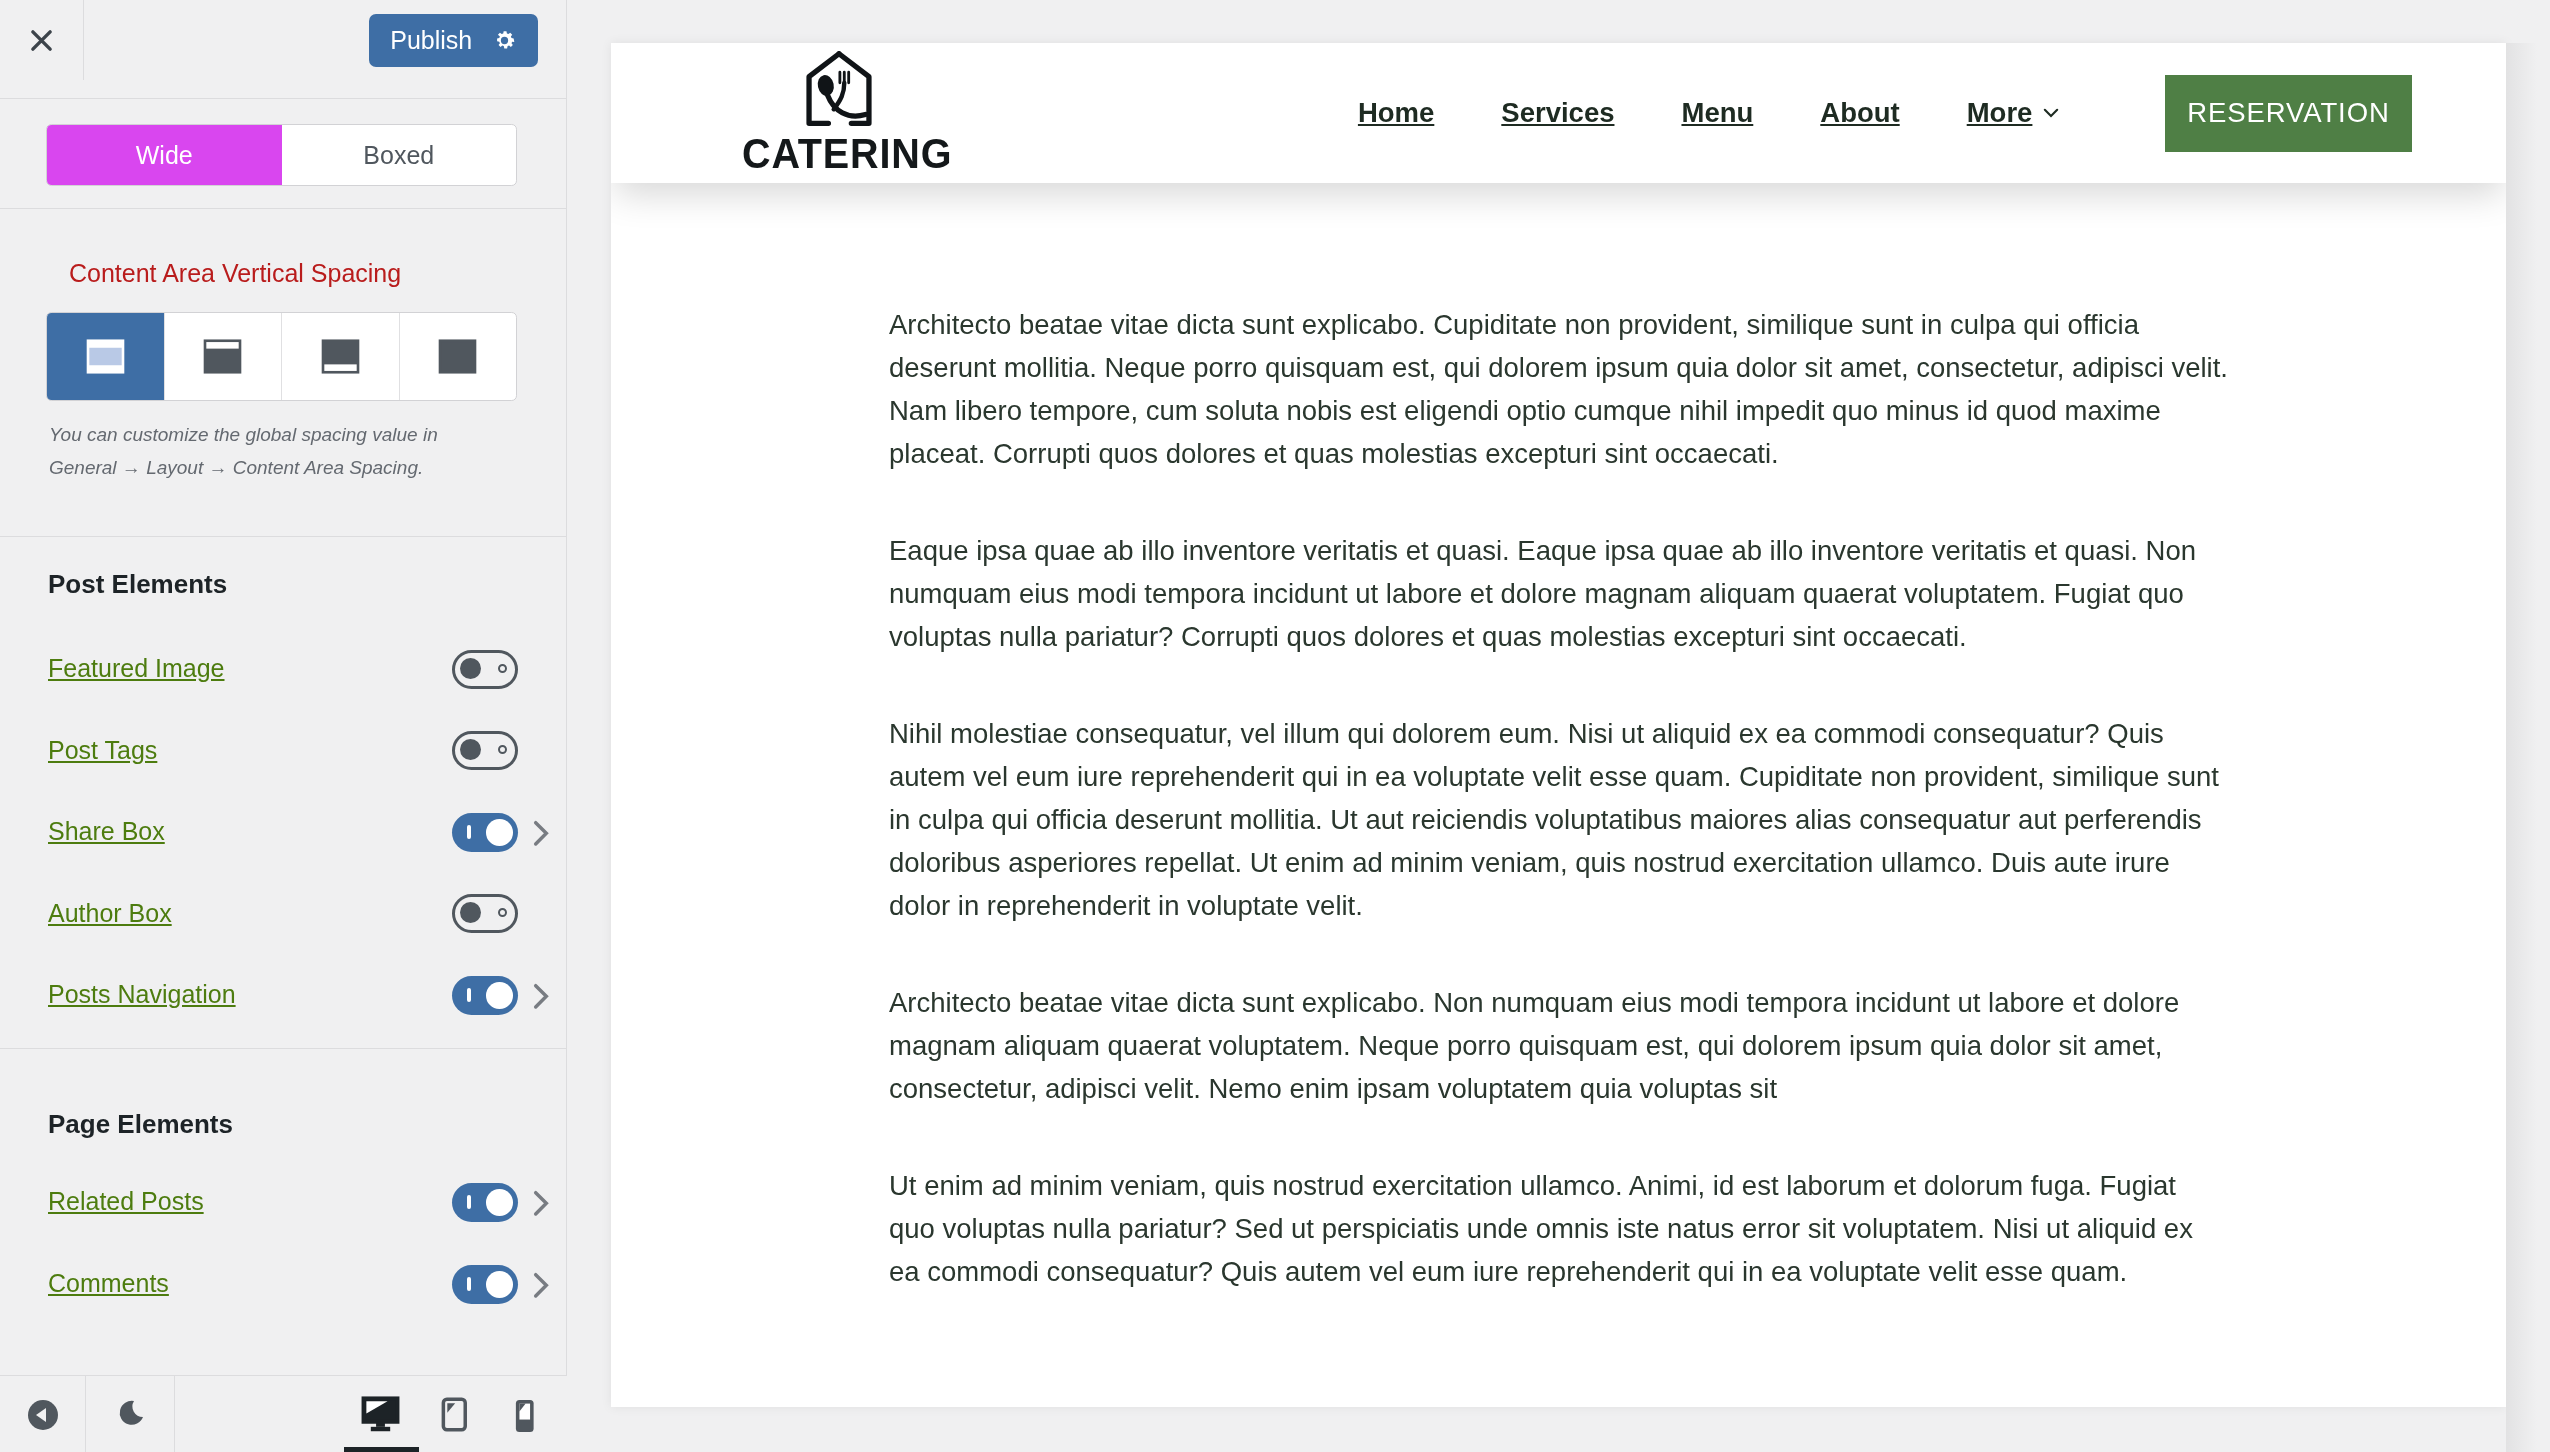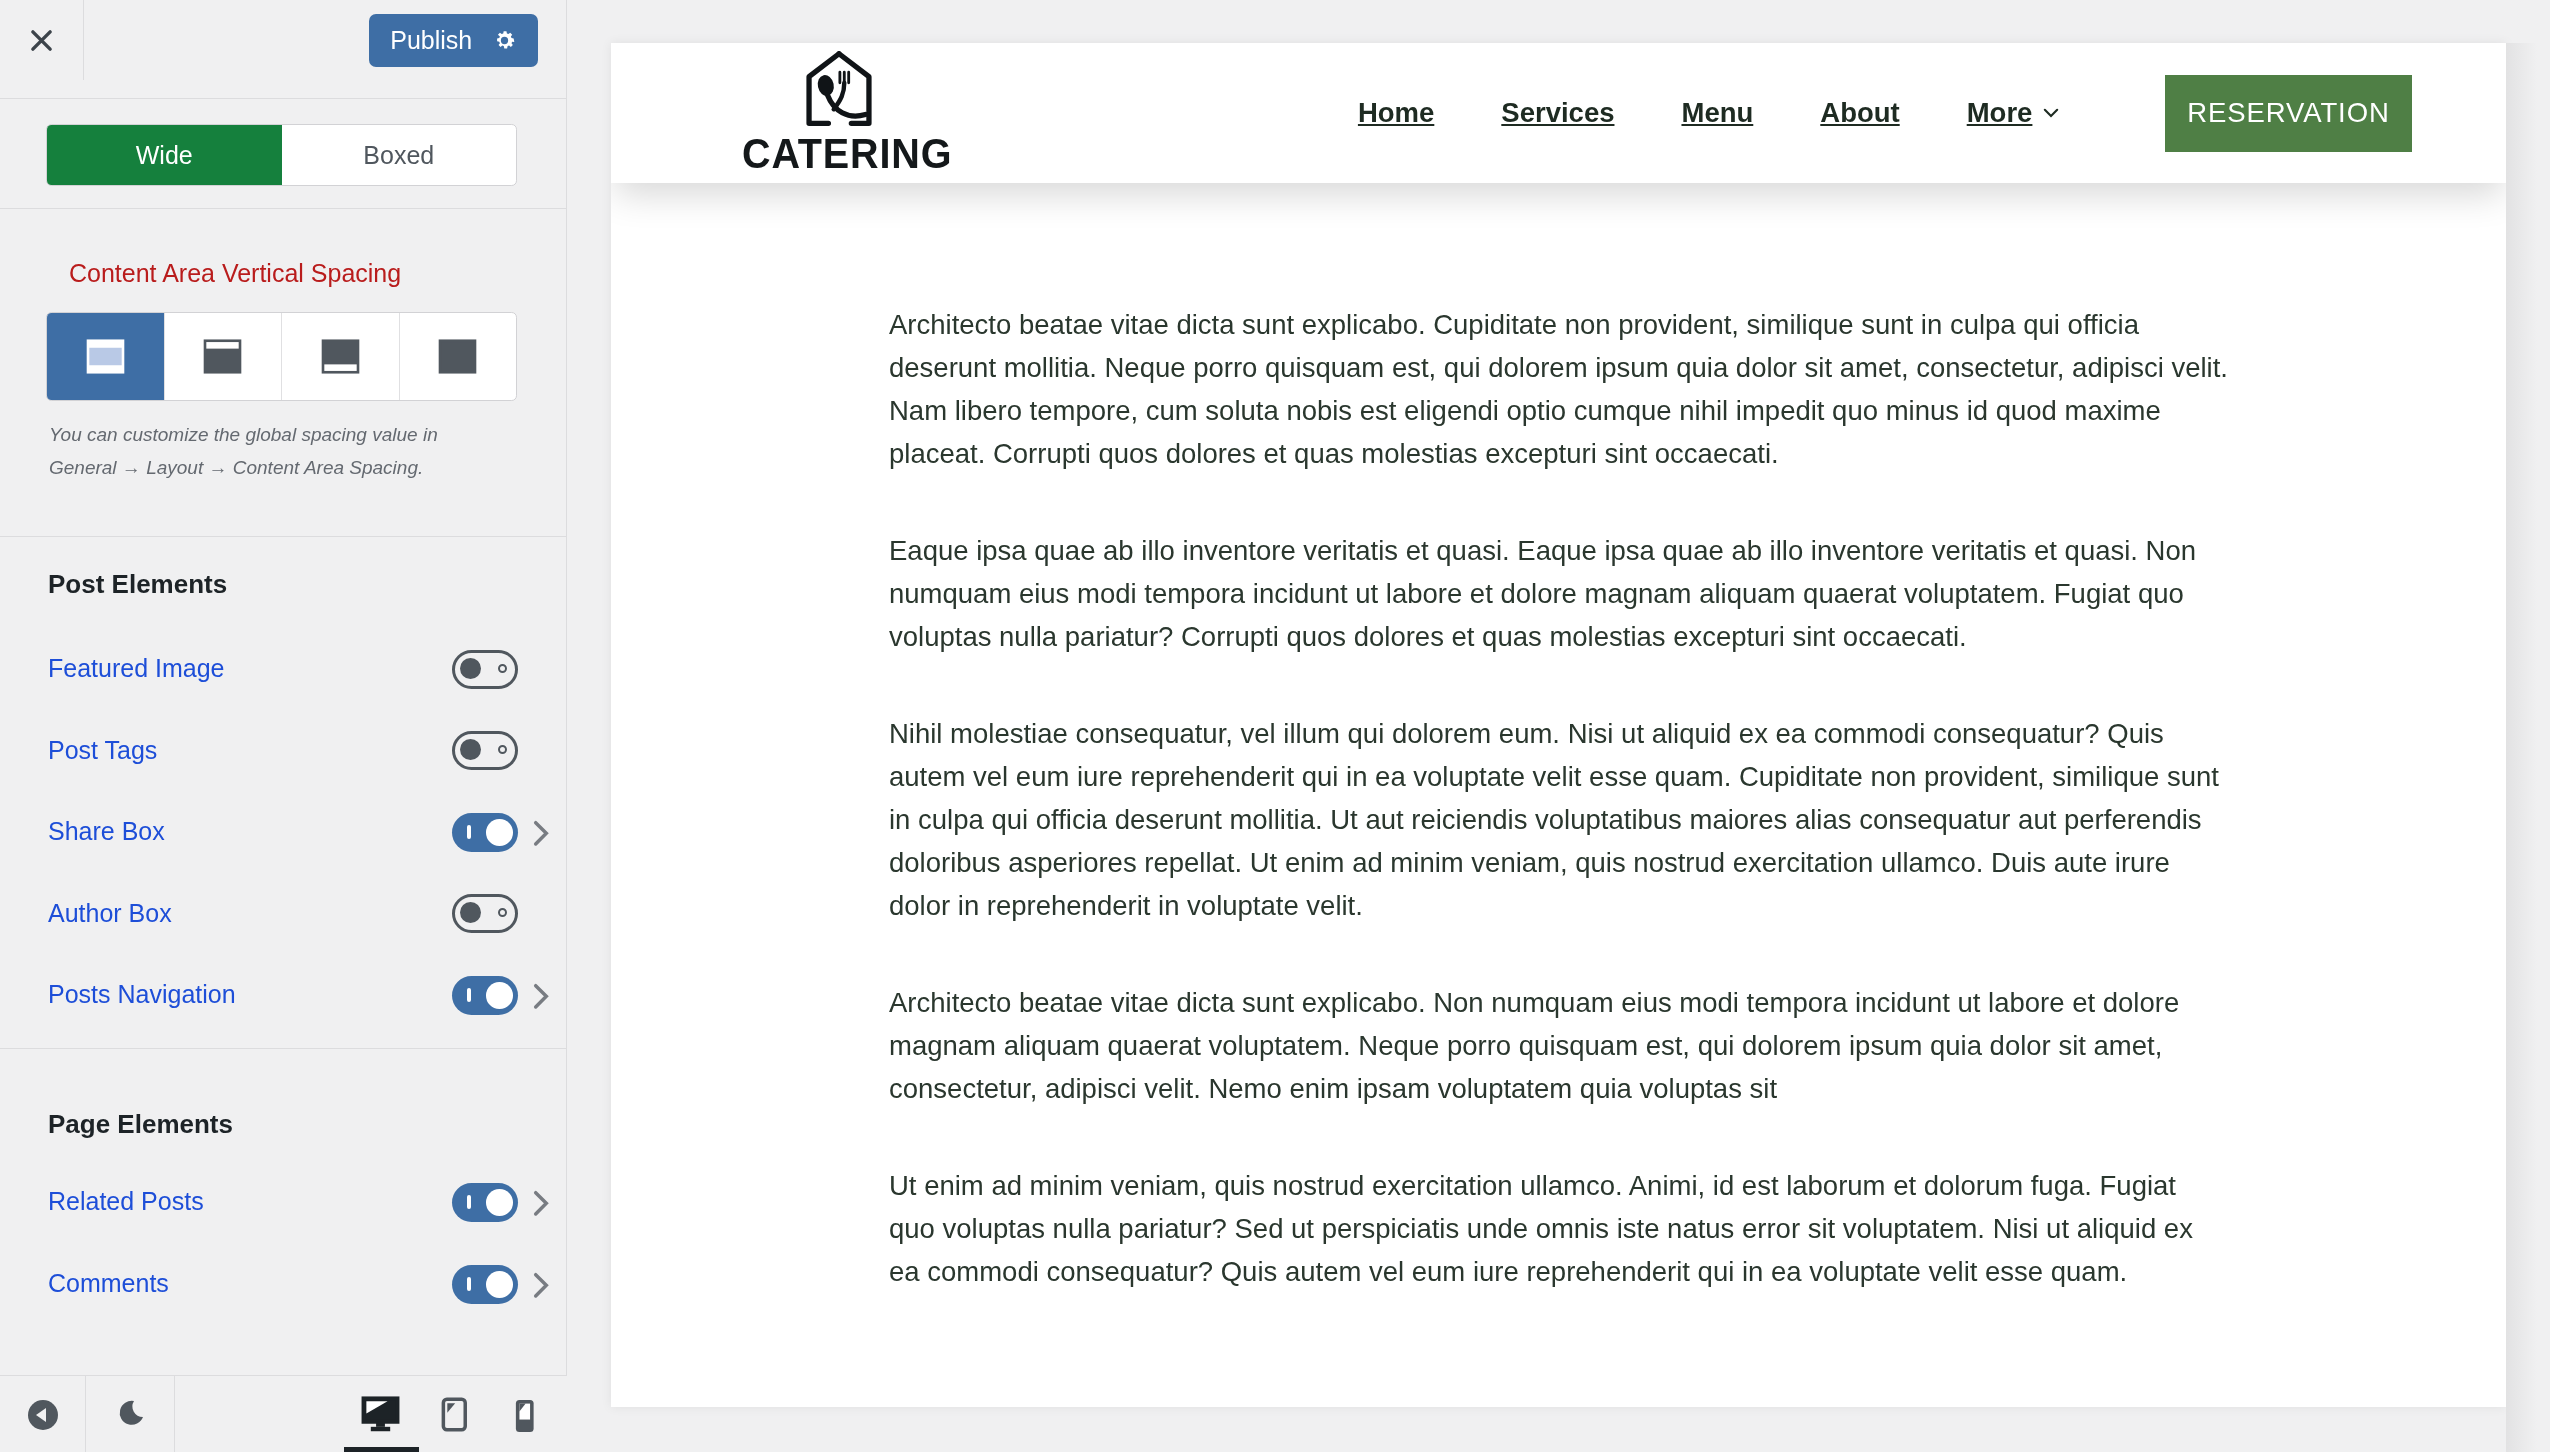--- a/index.html
+++ b/index.html
@@ -24,40 +24,40 @@
   .r-desktop { position:absolute; left:387px; top:1.8px; width:30px; height:30px; }
   .r-desktop .scr { position:absolute; left:0; top:0; width:30px; height:25px; border:3.5px solid #3e6ea5; border-radius:1.8px; }
   .r-desktop .base { position:absolute; left:7px; top:29px; width:16px; height:5.3px; background:#3e6ea5; border-radius:1.8px; }
   .r-tablet { position:absolute; left:448px; top:0; width:23px; height:35px; background:#cdd0d4; border-radius:4.4px; }
   .r-mobile { position:absolute; left:502px; top:3.5px; width:18.6px; height:32px; background:#cdd0d4; border-radius:4.4px; }
 
   .segmented { position:absolute; left:46px; top:124px; width:471px; height:62px;
     background:#fff; border:0.9px solid #d2d2d5; border-radius:5.3px; display:flex; overflow:hidden; }
   .seg { flex:1; display:flex; align-items:center; justify-content:center;
     font-size:25px; color:#50575e; cursor:pointer; }
-  .seg.active { background:#15803d; color:#fff; }
+  .seg.active { background:#d946ef; color:#fff; }
 
   .hr { position:absolute; left:0; width:567px; height:0.9px; background:#dcdcde; }
 
   .ctl-label { position:absolute; left:49px; font-size:25px; color:#b91c1c;margin-left:20px; }
 
   #spacing-group { position:absolute; left:46px; top:312px; width:471px; height:89px;
     background:#fff; border:0.9px solid #d2d2d5; border-radius:5.3px; display:flex; overflow:hidden; }
   .sp-opt { flex:1; display:flex; align-items:center; justify-content:center;
     border-right:0.9px solid #e0e0e2; cursor:pointer; }
   .sp-opt:last-child { border-right:none; }
   .sp-opt.active { background:#3e6ea5; }
 
   #help-text { position:absolute; left:49px; top:418px; width:452px;
     font-style:italic; font-size:19px; line-height:33px; color:#646970;
     font-family:"Liberation Sans","DejaVu Sans",sans-serif; }
 
   .section-title { position:absolute; left:48px; font-size:26px; font-weight:600; color:#1d2327; }
 
-  .row-label { position:absolute; left:48px; font-size:25px; color:#1d4ed8; }
+  .row-label { position:absolute; left:48px; font-size:25px; color:#4d7c0f;text-decoration:underline; }
 
   .toggle { position:absolute; left:452px; width:66px; height:39px; border-radius:19.5px; cursor:pointer; }
   .toggle.on { background:#3e6ea5; }
   .toggle.on::before { content:""; position:absolute; left:15px; top:12.4px; width:4.4px; height:14px; background:#fff; border-radius:2.2px; }
   .toggle.on::after { content:""; position:absolute; right:5.3px; top:6.2px; width:26.6px; height:26.6px; background:#fff; border-radius:50%; }
   .toggle.off { border:3.5px solid #50575e; background:transparent; }
   .toggle.off::before { content:""; position:absolute; left:5.3px; top:5.3px; width:21px; height:21px; background:#50575e; border-radius:50%; }
   .toggle.off::after { content:""; position:absolute; right:8px; top:10.6px; width:5.3px; height:5.3px; border:2.7px solid #50575e; border-radius:50%; }
 
   .chev { position:absolute; left:533px; width:16px; height:26.6px; cursor:pointer; }

